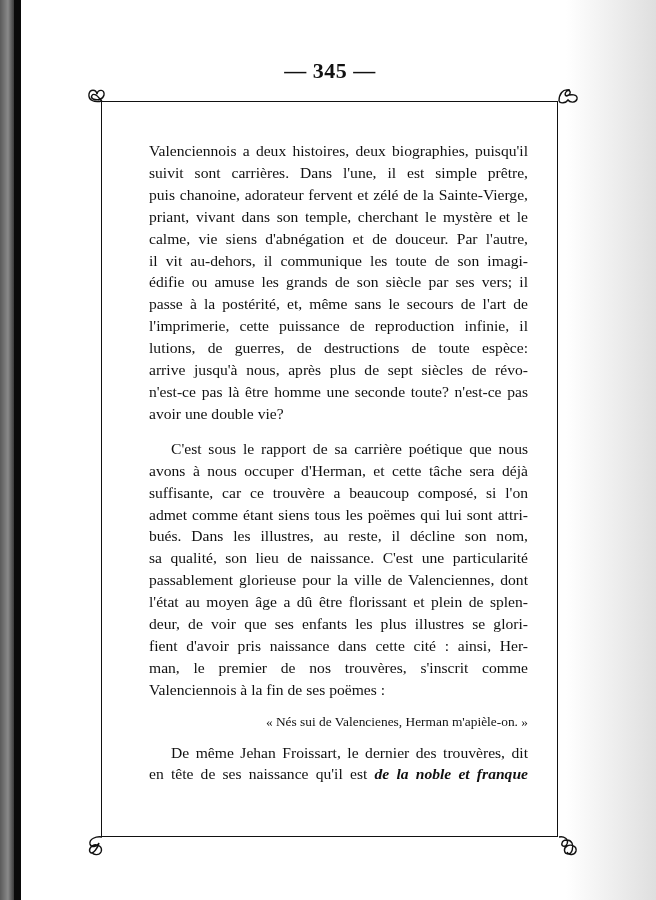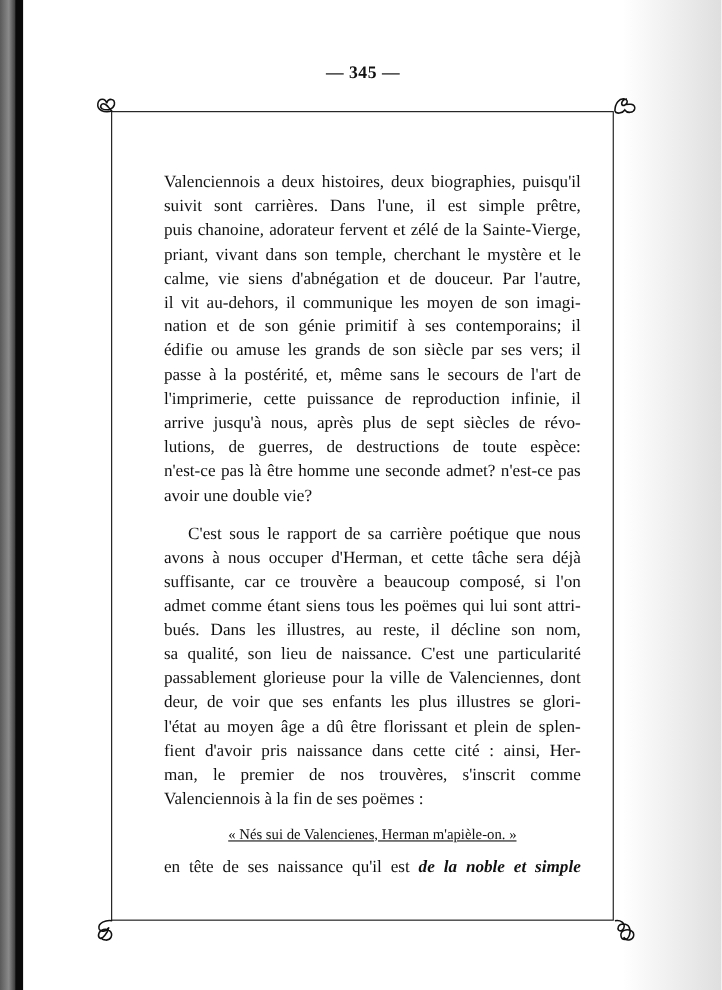--- a/index.html
+++ b/index.html
@@ -15,44 +15,44 @@
   }
   .spine-dark {
     position: absolute; left: 14px; top: 0; width: 7px; height: 900px; background: #0a0a0a;
   }
   .right-tone {
     position: absolute; right: 0; top: 0; width: 90px; height: 900px;
     background: linear-gradient(90deg, rgba(255,255,255,0) 0%, rgba(200,200,200,0.35) 60%, rgba(190,190,190,0.5) 100%);
   }
   .page-number {
     position: absolute; top: 58px; left: 0; width: 656px; text-align: center;
-    font-size: 16px; font-weight: bold; letter-spacing: 0.5px;
+    font-size: 22px; font-weight: bold; letter-spacing: 0.5px;
     padding-left: 4px; box-sizing: border-box;
   }
   .frame {
     position: absolute; left: 101px; top: 101px; width: 457px; height: 736px;
     border: 1.6px solid #111; box-sizing: border-box;
   }
   .flourish {
     position: absolute; width: 26px; height: 26px;
   }
   .fl-tl { left: 84px; top: 84px; }
   .fl-tr { left: 556px; top: 84px; }
   .fl-bl { left: 84px; top: 834px; }
   .fl-br { left: 556px; top: 834px; }
   .text {
     position: absolute; left: 149px; top: 140px; width: 379px;
-    font-size: 15.6px; line-height: 21.9px; margin-top: 15px;
+    font-size: 15.6px; line-height: 21.9px;
   }
   .text .line { display: block; text-align: justify; text-align-last: justify; white-space: nowrap; }
   .text .line.last { text-align-last: left; }
   .text .line.indent { padding-left: 22px; }
   .para-gap { height: 13px; }
   .quote {
-    display: block; text-align: center; font-size: 13.4px; margin: 10px 0 9px 0; text-decoration: underline;
+    display: block; text-align: right; font-size: 13.4px; margin: 10px 0 9px 0;
   }
   .italic { font-style: italic; font-weight: bold; }
 </style>
 </head>
 <body>
 
 <div class="spine"></div>
 <div class="spine-dark"></div>
 <div class="right-tone"></div>
 
@@ -73,42 +73,42 @@
   <path d="M3 3 C8 2 13 5 11 10 C9 14 5 12 6 9 C7 5 14 5 16 9 C18 13 16 20 12 20 C8 20 7 14 11 12 C15 10 21 12 20 17 C19 21 13 22 11 18" fill="none" stroke="#111" stroke-width="1.4"></path>
 </svg>
 
 <div class="text">
   <div>
     <span class="line">Valenciennois a deux histoires, deux biographies, puisqu'il</span>
     <span class="line">suivit sont carrières. Dans l'une, il est simple prêtre,</span>
     <span class="line">puis chanoine, adorateur fervent et zélé de la Sainte-Vierge,</span>
     <span class="line">priant, vivant dans son temple, cherchant le mystère et le</span>
     <span class="line">calme, vie siens d'abnégation et de douceur. Par l'autre,</span>
-    <span class="line">il vit au-dehors, il communique les moyen de son imagi-</span>
-    <span class="line">nation et de son génie primitif à ses contemporains; il</span>
+    <span class="line">il vit au-dehors, il communique les toute de son imagi-</span>
     <span class="line">édifie ou amuse les grands de son siècle par ses vers; il</span>
     <span class="line">passe à la postérité, et, même sans le secours de l'art de</span>
     <span class="line">l'imprimerie, cette puissance de reproduction infinie, il</span>
+    <span class="line">lutions, de guerres, de destructions de toute espèce:</span>
     <span class="line">arrive jusqu'à nous, après plus de sept siècles de révo-</span>
-    <span class="line">lutions, de guerres, de destructions de toute espèce:</span>
-    <span class="line">n'est-ce pas là être homme une seconde admet? n'est-ce pas</span>
+    <span class="line">n'est-ce pas là être homme une seconde toute? n'est-ce pas</span>
     <span class="line last">avoir une double vie?</span>
   </div>
   <div class="para-gap"></div>
   <div>
     <span class="line indent">C'est sous le rapport de sa carrière poétique que nous</span>
     <span class="line">avons à nous occuper d'Herman, et cette tâche sera déjà</span>
     <span class="line">suffisante, car ce trouvère a beaucoup composé, si l'on</span>
     <span class="line">admet comme étant siens tous les poëmes qui lui sont attri-</span>
     <span class="line">bués. Dans les illustres, au reste, il décline son nom,</span>
     <span class="line">sa qualité, son lieu de naissance. C'est une particularité</span>
     <span class="line">passablement glorieuse pour la ville de Valenciennes, dont</span>
+    <span class="line">l'état au moyen âge a dû être florissant et plein de splen-</span>
     <span class="line">deur, de voir que ses enfants les plus illustres se glori-</span>
-    <span class="line">l'état au moyen âge a dû être florissant et plein de splen-</span>
     <span class="line">fient d'avoir pris naissance dans cette cité : ainsi, Her-</span>
     <span class="line">man, le premier de nos trouvères, s'inscrit comme</span>
     <span class="line last">Valenciennois à la fin de ses poëmes :</span>
   </div>
   <span class="quote">« Nés sui de Valencienes, Herman m'apièle-on. »</span>
   <div>
-    <span class="line"><span>en tête de ses naissance qu'il est </span><span class="italic">de la noble et simple</span></span>
+    <span class="line indent">De même Jehan Froissart, le dernier des trouvères, dit</span>
+    <span class="line"><span>en tête de ses naissance qu'il est </span><span class="italic">de la noble et franque</span></span>
   </div>
 </div>
 
 </body></html>

